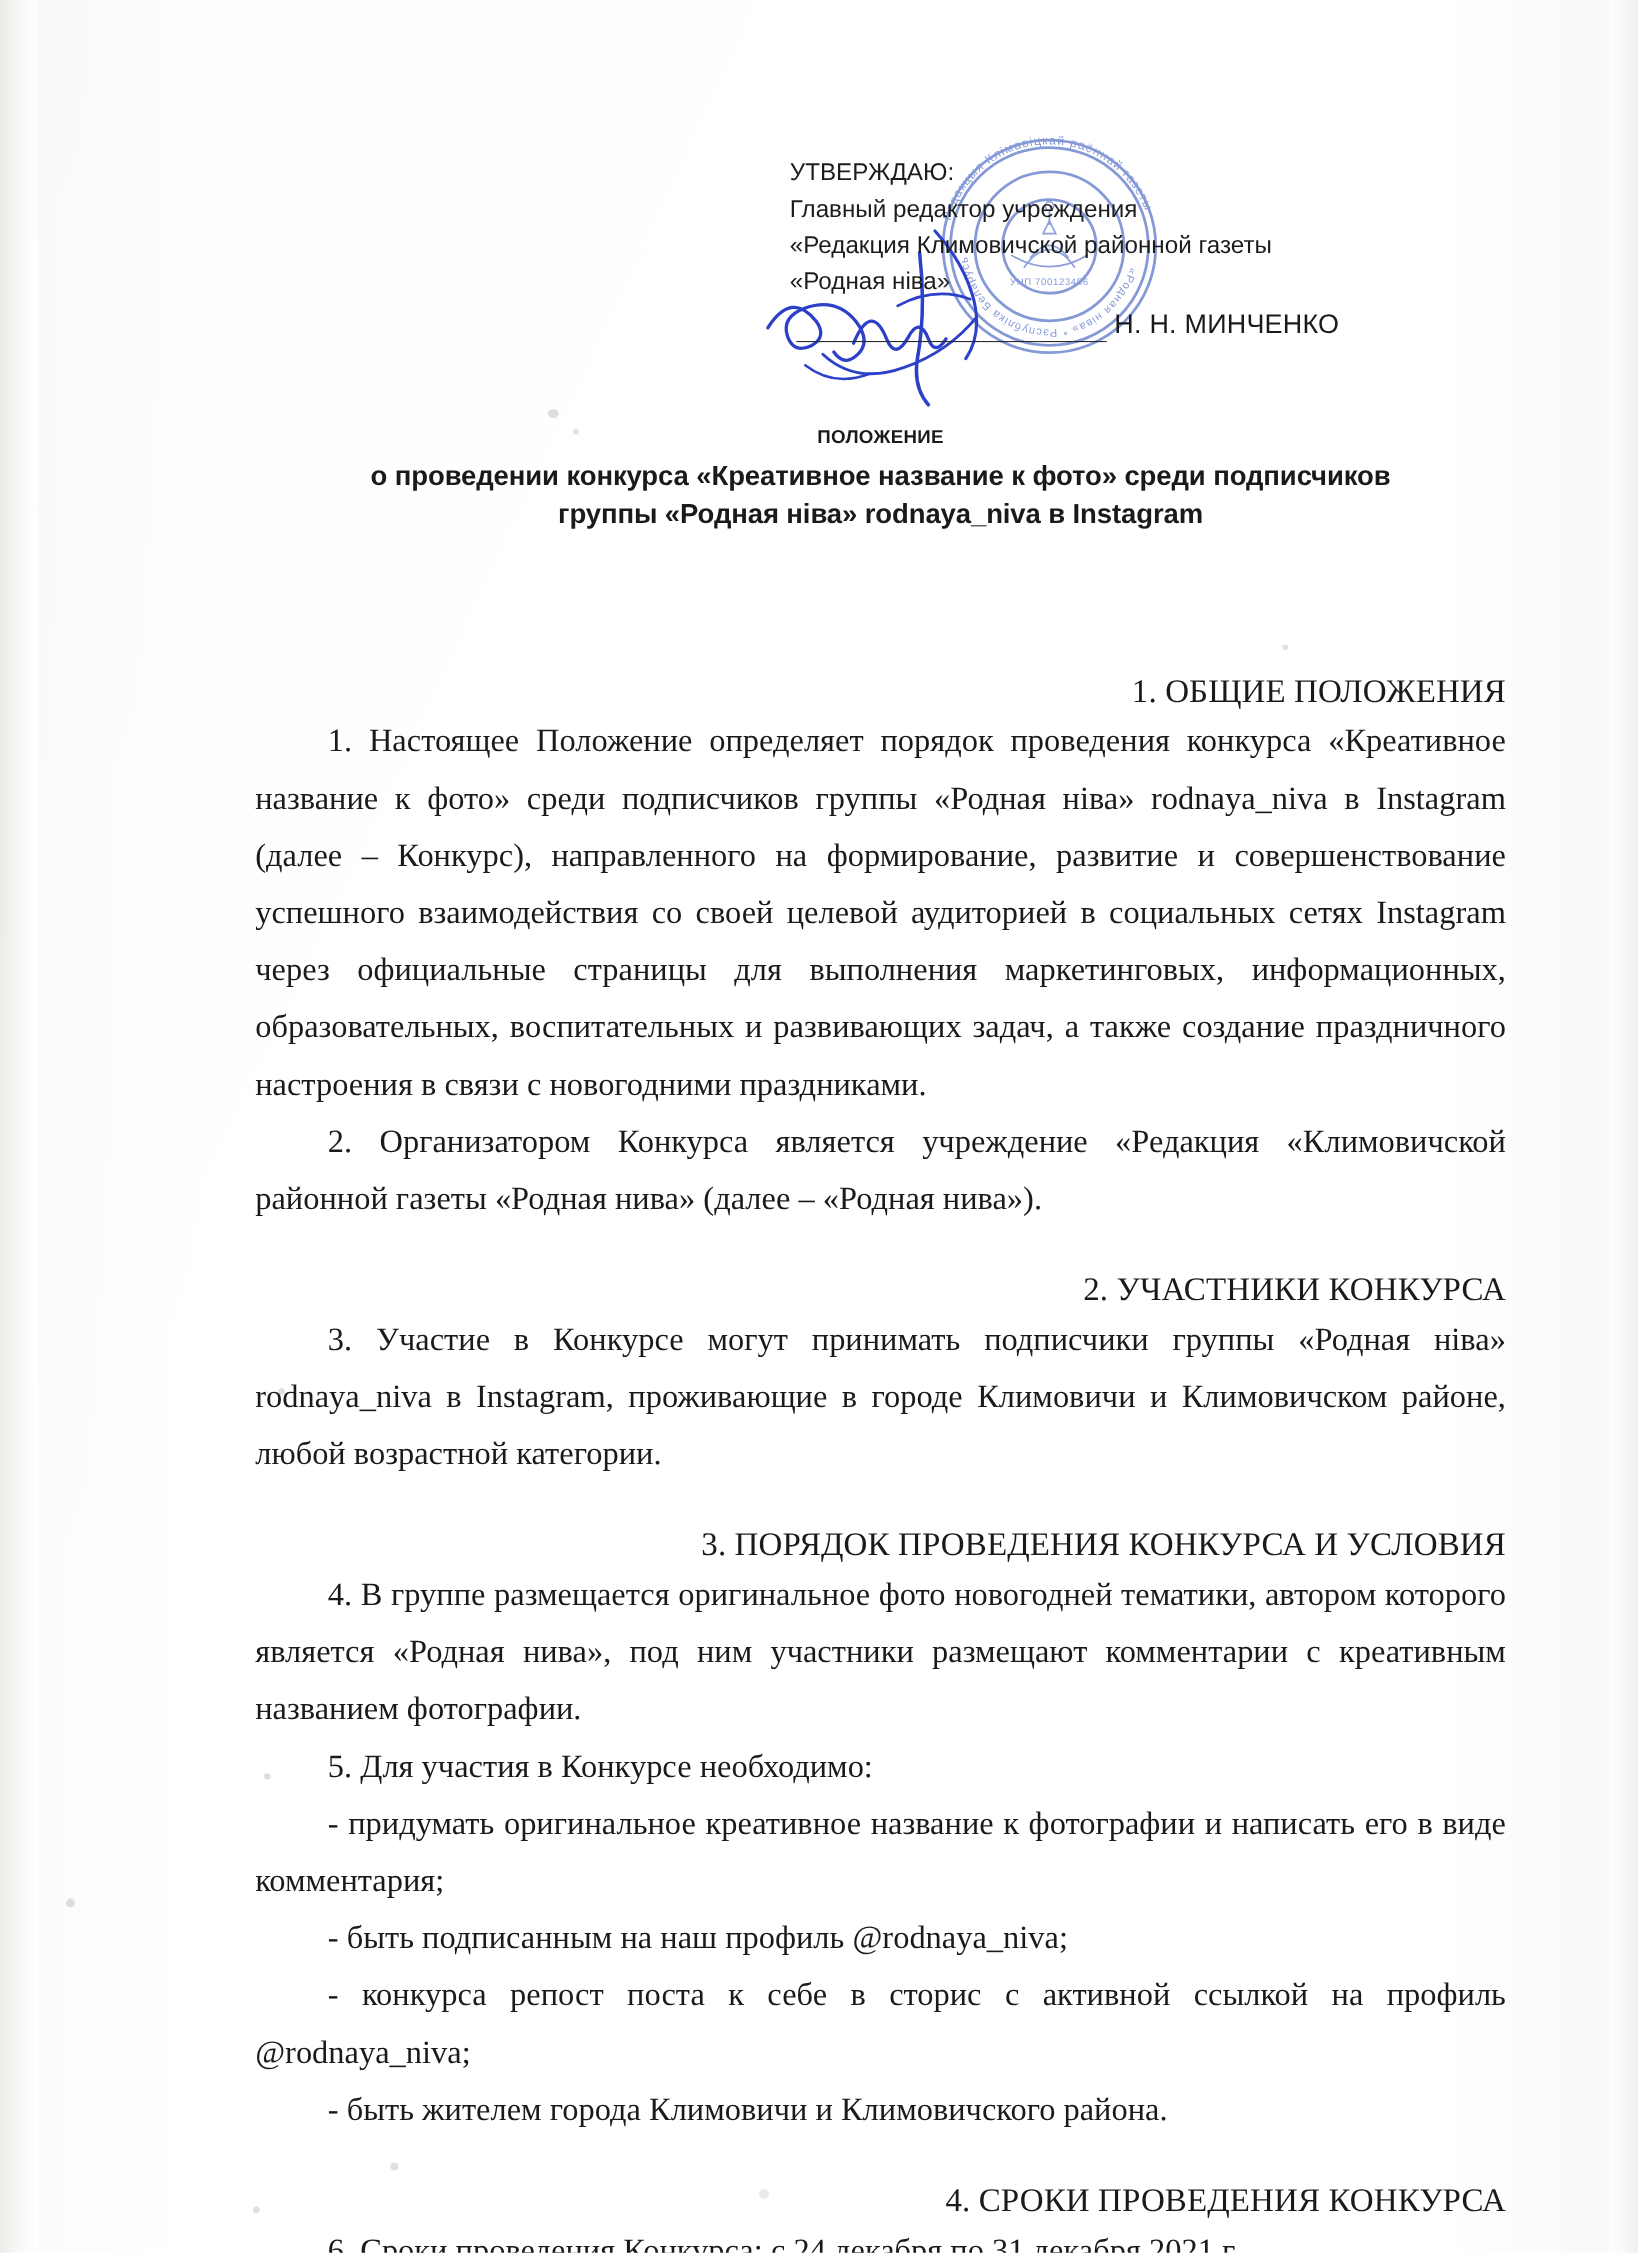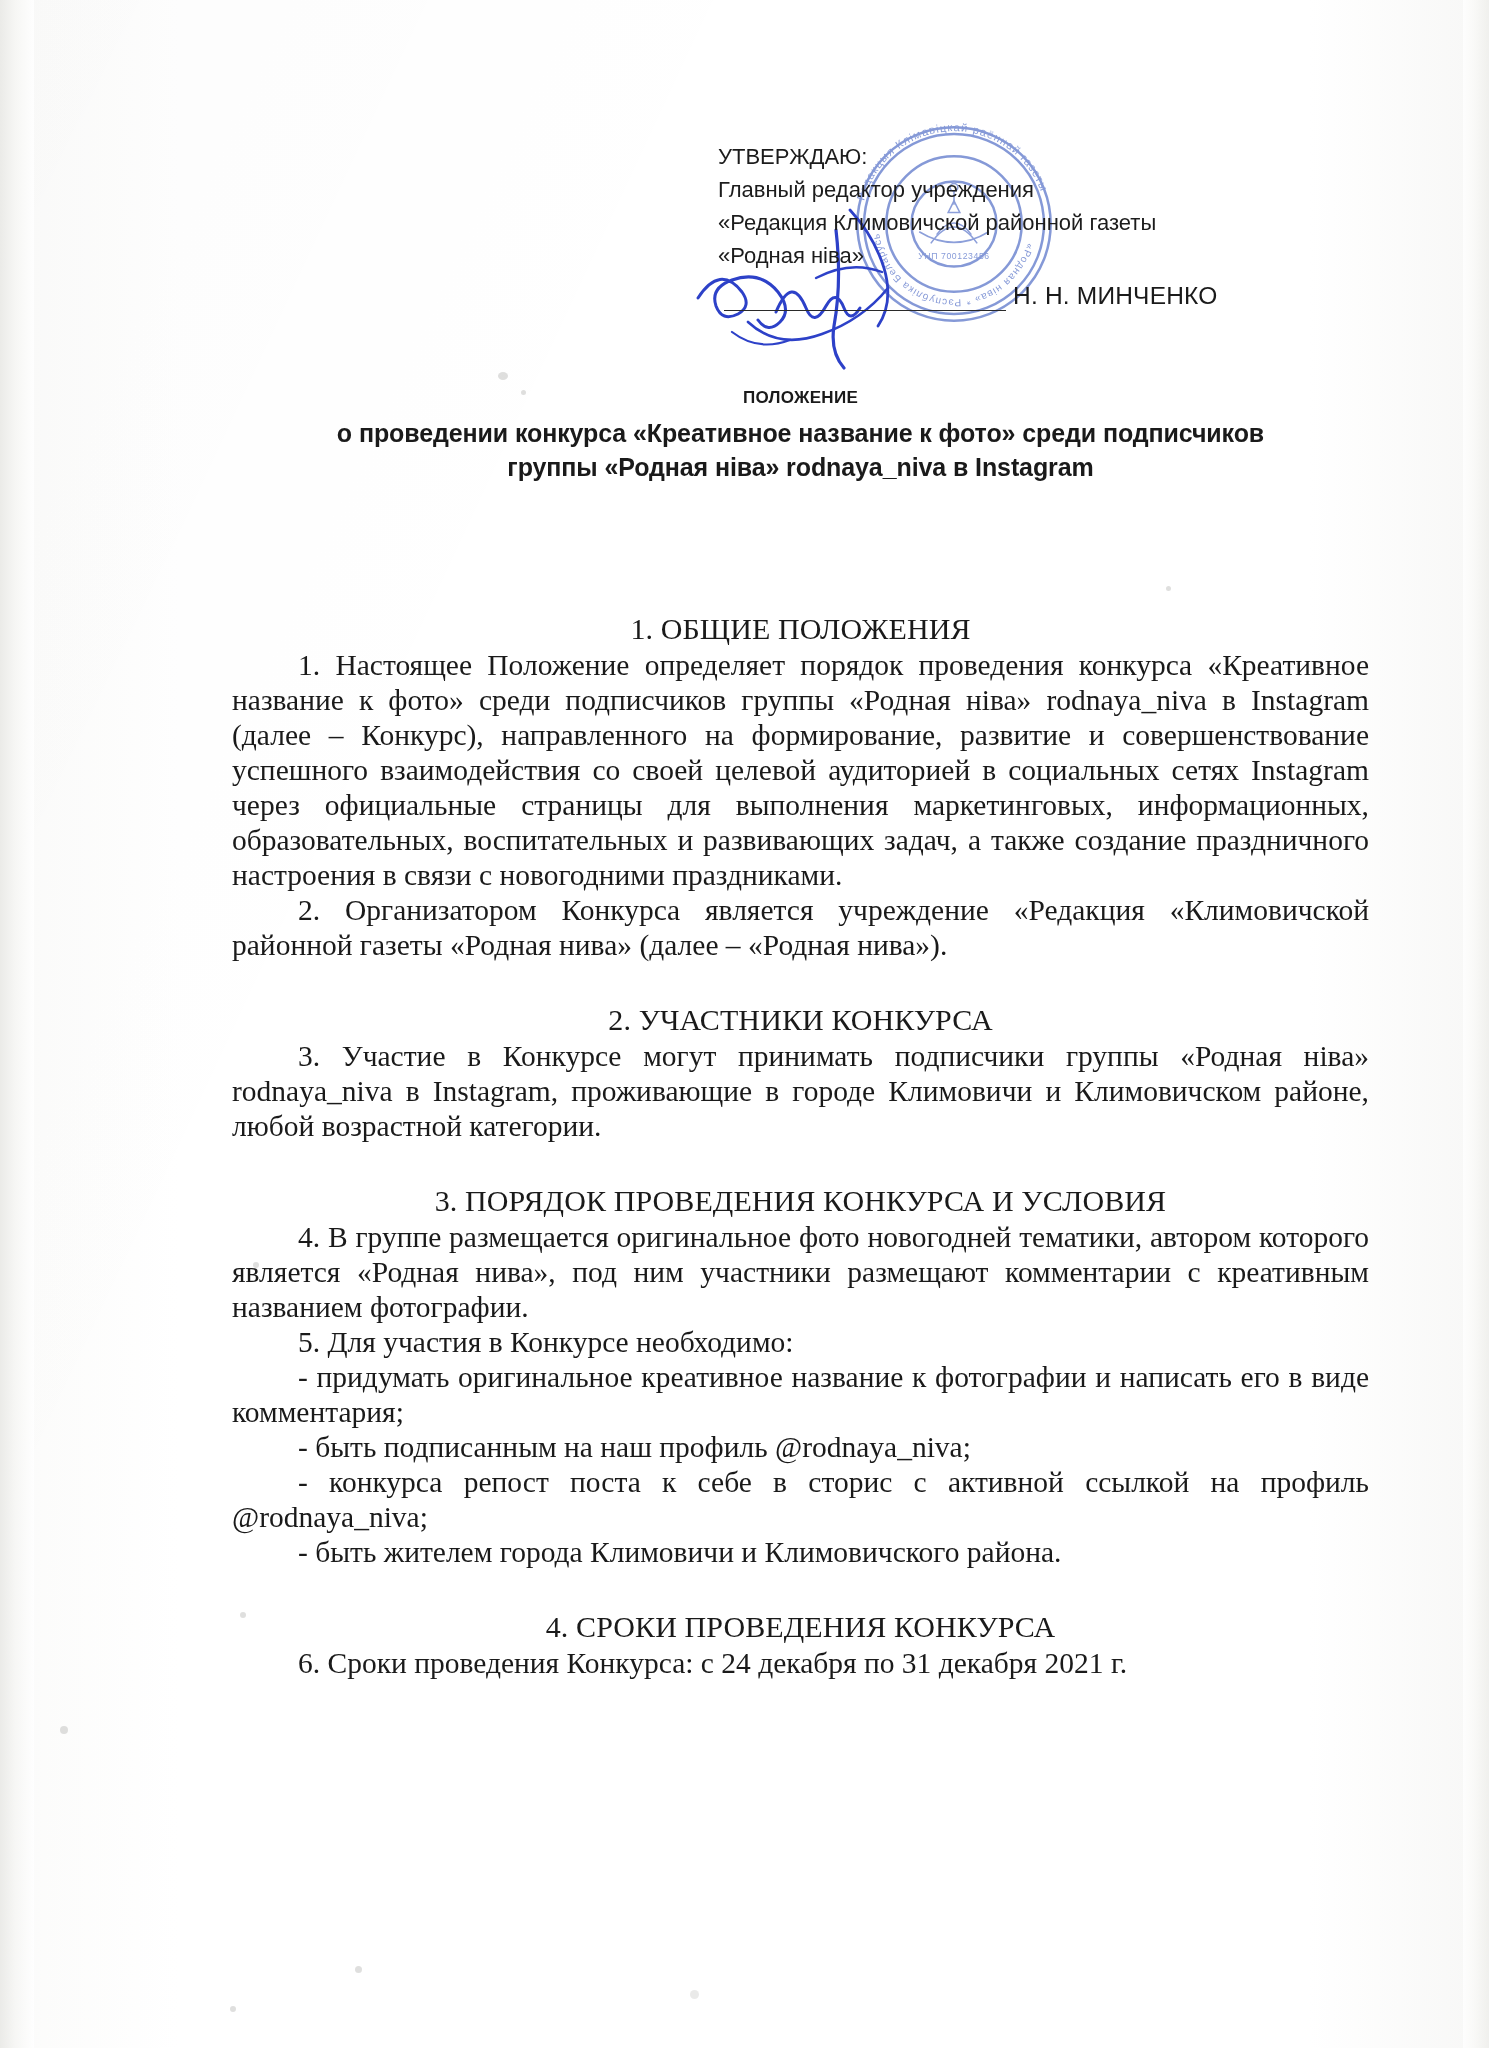--- a/index.html
+++ b/index.html
@@ -131,32 +131,32 @@
     text-align: center;
     font-family: "Liberation Sans", sans-serif;
     font-weight: bold;
     font-size: 25px;
     line-height: 34px;
     letter-spacing: -.1px;
   }
 
   
   .section-head {
-    text-align: center;
+    text-align: right;
     font-size: 30px;
     margin-top: 40px;
     margin-bottom: 2px;
     letter-spacing: .1px;
   }
   .first-head { margin-top: 128px; }
 
   p.para {
     margin: 0;
     font-size: 29.5px;
-    line-height: 35px;
+    line-height: 52px;
     text-align: justify;
     text-indent: 66px;
     hyphens: none;
   }
 </style>
 </head>
 <body>
 
 <div class="page">
 

